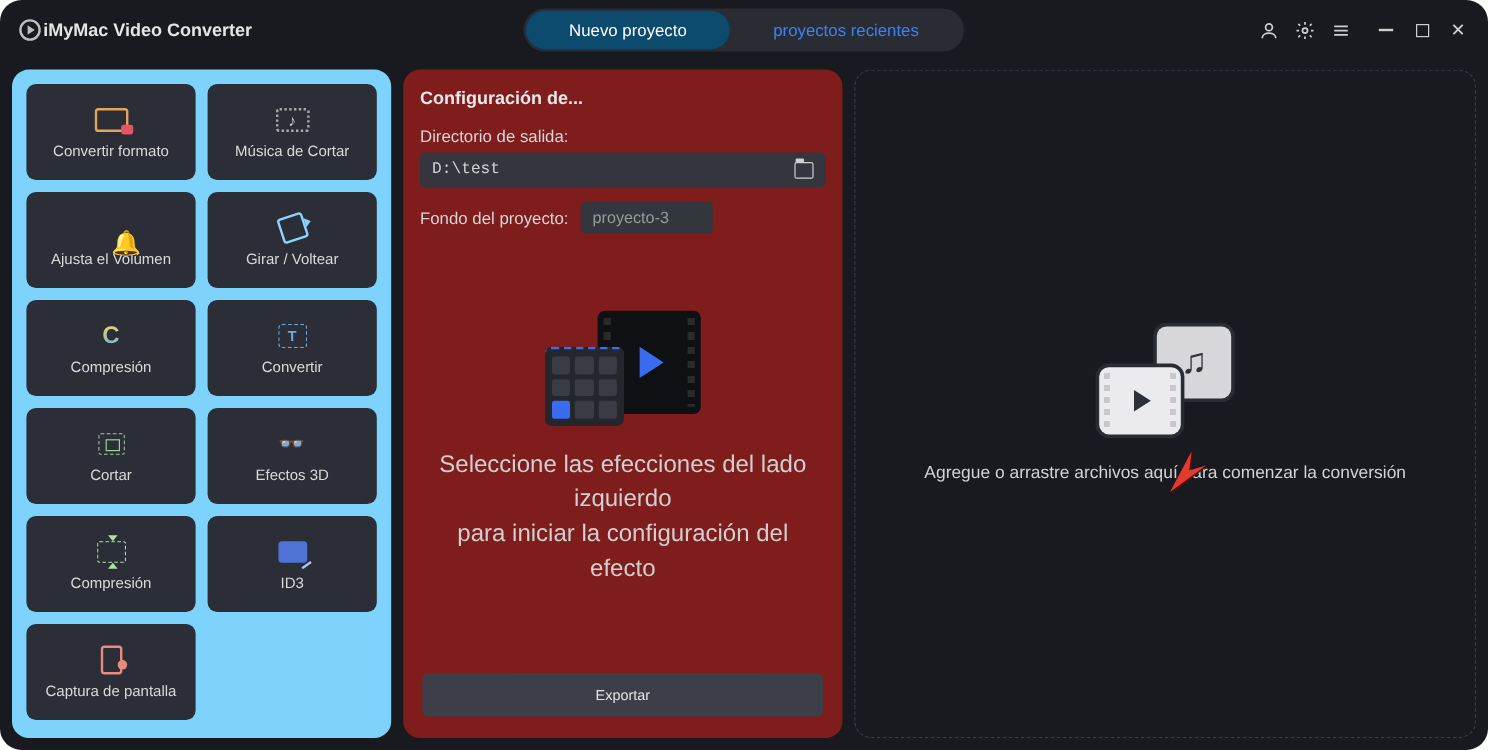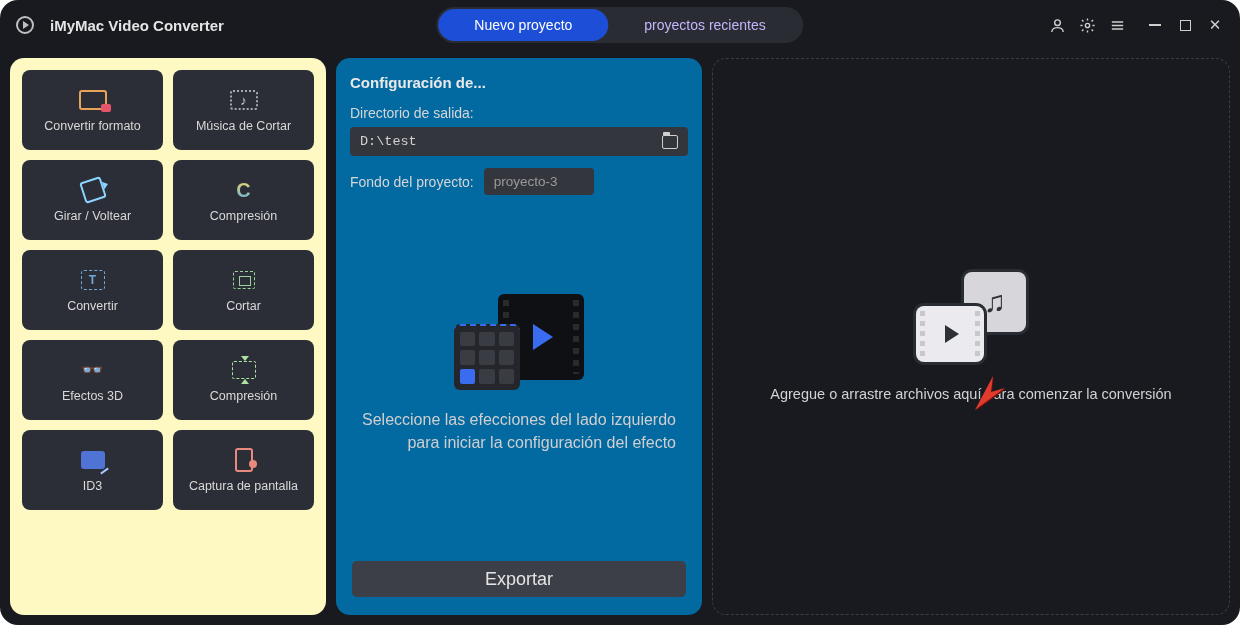--- a/index.html
+++ b/index.html
@@ -5,46 +5,46 @@
   * { box-sizing: border-box; margin: 0; padding: 0; }
   html, body { width: 1240px; height: 625px; background: #fff; font-family: Arial, sans-serif; }
   .app {
     width: 1240px; height: 625px; background: #181a1f; border-radius: 18px;
     display: flex; flex-direction: column; overflow: hidden; color: #e5e5e5;
   }
   .titlebar {
     height: 50px; display: flex; align-items: center; padding: 0 16px;
     position: relative;
   }
-  .brand { display: flex; align-items: center; gap: 16px; font-size: 15px; color: #e5e5e5; font-weight: 600;}
+  .brand { display: flex; align-items: center; gap: 2px; font-size: 15px; color: #e5e5e5; font-weight: 600;}
   .brand-icon {
     width: 18px; height: 18px; border: 2px solid #bfbfbf; border-radius: 50%;
     display: flex; align-items: center; justify-content: center;
   }
   .brand-icon::after { content: ""; width: 0; height: 0; border-left: 6px solid #bfbfbf; border-top: 4px solid transparent; border-bottom: 4px solid transparent; margin-left: 1px; }
   .tabs {
     position: absolute; left: 50%; transform: translateX(-50%);
     display: flex; background: #2a2c33; border-radius: 20px; padding: 2px;
   }
   .tab {
-    padding: 8px 36px; border-radius: 18px; font-size: 14px; color: #c4b5fd; cursor: pointer;
-  }
-  .tab.active { background: #1d4ed8; color: #fff; }
+    padding: 8px 36px; border-radius: 18px; font-size: 14px; color: #3b82f6; cursor: pointer;
+  }
+  .tab.active { background: #0c4a6e; color: #fff; }
   .winctrls { margin-left: auto; display: flex; align-items: center; gap: 12px; color: #cfcfcf; }
   .winctrls .icn { width: 18px; height: 18px; cursor: pointer; display:flex; align-items:center; justify-content:center; }
   .winctrls .line { width: 12px; height: 1.5px; background: #cfcfcf; }
   .winctrls .square { width: 11px; height: 11px; border: 1.5px solid #cfcfcf; }
   .winctrls .x { font-size: 15px; }
 
   .body {
     flex: 1; display: flex; gap: 10px; padding: 8px 10px 10px 10px; min-height: 0;
   }
 
   .sidebar {
-    width: 316px; background: #fef9c3; border-radius: 14px; padding: 12px;
+    width: 316px; background: #7dd3fc; border-radius: 14px; padding: 12px;
     overflow-y: auto;
   }
   .grid { display: grid; grid-template-columns: 1fr 1fr; gap: 10px; }
   .tool {
     height: 80px; background: #2b2e36; border-radius: 8px;
     display: flex; flex-direction: column; align-items: center; justify-content: center;
     gap: 6px; cursor: pointer; font-size: 12.5px; color: #d9d9d9; text-align: center; padding: 4px;
   }
   .tool .ticon { width: 30px; height: 26px; display:flex; align-items:center; justify-content:center; }
 
@@ -66,21 +66,21 @@
   .i-3d::before { content:"👓"; font-size:18px; color:#d0d0d0;}
   .i-compress { width:24px;height:18px; border:1.5px dashed #aee2a0; border-radius:2px; position:relative;}
   .i-compress::before{content:"";position:absolute;left:8px;top:-6px;width:0;height:0;border-left:4px solid transparent;border-right:4px solid transparent;border-top:5px solid #aee2a0;}
   .i-compress::after{content:"";position:absolute;left:8px;bottom:-6px;width:0;height:0;border-left:4px solid transparent;border-right:4px solid transparent;border-bottom:5px solid #aee2a0;}
   .i-id3 { width:24px;height:18px;background:#4f74d6;border-radius:3px;position:relative;}
   .i-id3::after{content:"";position:absolute;right:-4px;bottom:-3px;width:9px;height:2px;background:#a8c4ff;transform:rotate(-35deg);}
   .i-screenshot { width:18px;height:24px;border:2px solid #e88a7e;border-radius:3px;position:relative;}
   .i-screenshot::after{content:"";position:absolute;right:-6px;bottom:2px;width:8px;height:8px;border-radius:50%;background:#e88a7e;}
 
   .center {
-    width: 366px; background: #0369a1; border-radius: 14px; padding: 16px 14px;
+    width: 366px; background: #7f1d1d; border-radius: 14px; padding: 16px 14px;
     display: flex; flex-direction: column;
   }
   .cfg-title { font-size: 15px; font-weight: 600; color: #e9e9e9; margin-bottom: 10px; }
   .lbl { font-size: 14px; color: #d6d6d6; margin-bottom: 6px; margin-top: 4px; }
   .path-row {
     display: flex; align-items: center; background: #34363d; border-radius: 4px;
     padding: 7px 10px; font-size: 13.5px; color: #d2d2d2; gap: 8px; font-family: Liberation Mono, monospace;
   }
   .path-row .folder { margin-left: auto; width:16px;height:14px;border:1.5px solid #cfcfcf;border-radius:2px;position:relative;}
   .path-row .folder::before{content:"";position:absolute;top:-4px;left:0;width:7px;height:3px;background:#cfcfcf;border-radius:1px 1px 0 0;}
@@ -101,26 +101,26 @@
   .film .back::before,.film .back::after{content:"";position:absolute;top:6px;bottom:6px;width:6px;background:repeating-linear-gradient(#2a2a2a 0 6px, transparent 6px 12px);}
   .film .back::before{left:5px;} .film .back::after{right:5px;}
   .film .play{width:0;height:0;border-left:20px solid #3a6cf0;border-top:13px solid transparent;border-bottom:13px solid transparent;margin-left:4px;}
   .film .front{
     position:absolute;left:0;bottom:0;width:66px;height:66px;background:#25262c;border-radius:6px;
     display:grid;grid-template-columns:repeat(3,1fr);grid-template-rows:repeat(3,1fr);gap:4px;padding:6px;
     border-top:2px dashed #3a6cf0;
   }
   .film .cell{background:#3a3c44;border-radius:2px;}
   .film .cell.on{background:#3a6cf0;}
-  .hint { color:#cfcfcf; font-size:16px; text-align:right; line-height:1.45; padding:0 10px; }
+  .hint { color:#cfcfcf; font-size:20px; text-align:center; line-height:1.45; padding:0 10px; }
 
   .export-wrap { padding: 8px 2px 2px; }
   .export-btn {
     width:100%; height:36px; background:#3c3f47; border-radius:5px;
-    display:flex; align-items:center; justify-content:center; color:#e4e4e4; font-size:18px; cursor:pointer;
+    display:flex; align-items:center; justify-content:center; color:#e4e4e4; font-size:12px; cursor:pointer;
   }
 
   .dropzone {
     flex: 1; border: 1.5px dashed #3a3d46; border-radius: 14px;
     display: flex; flex-direction: column; align-items: center; justify-content: center; position: relative;
   }
   .dropicon { position: relative; width: 110px; height: 90px; margin-bottom: 24px; }
   .dropicon .music {
     position:absolute; right:0; top:0; width:62px; height:60px; background:#d7d7db; border-radius:8px;
     display:flex;align-items:center;justify-content:center;font-size:30px;color:#30323a; box-shadow: 0 0 0 3px #2a2c33;
@@ -197,20 +197,26 @@
           <span>Convertir formato</span>
         </div>
         <div class="tool">
           <span class="ticon">
               <span class="i-music"></span>
             </span>
           <span>Música de Cortar</span>
         </div>
         <div class="tool">
           <span class="ticon">
+              <span class="i-volume"></span>
+            </span>
+          <span>Ajusta el Volúmen</span>
+        </div>
+        <div class="tool">
+          <span class="ticon">
               <span class="i-rotate"></span>
             </span>
           <span>Girar / Voltear</span>
         </div>
         <div class="tool">
           <span class="ticon">
               <span class="i-subs"></span>
             </span>
           <span>Compresión</span>
         </div>

